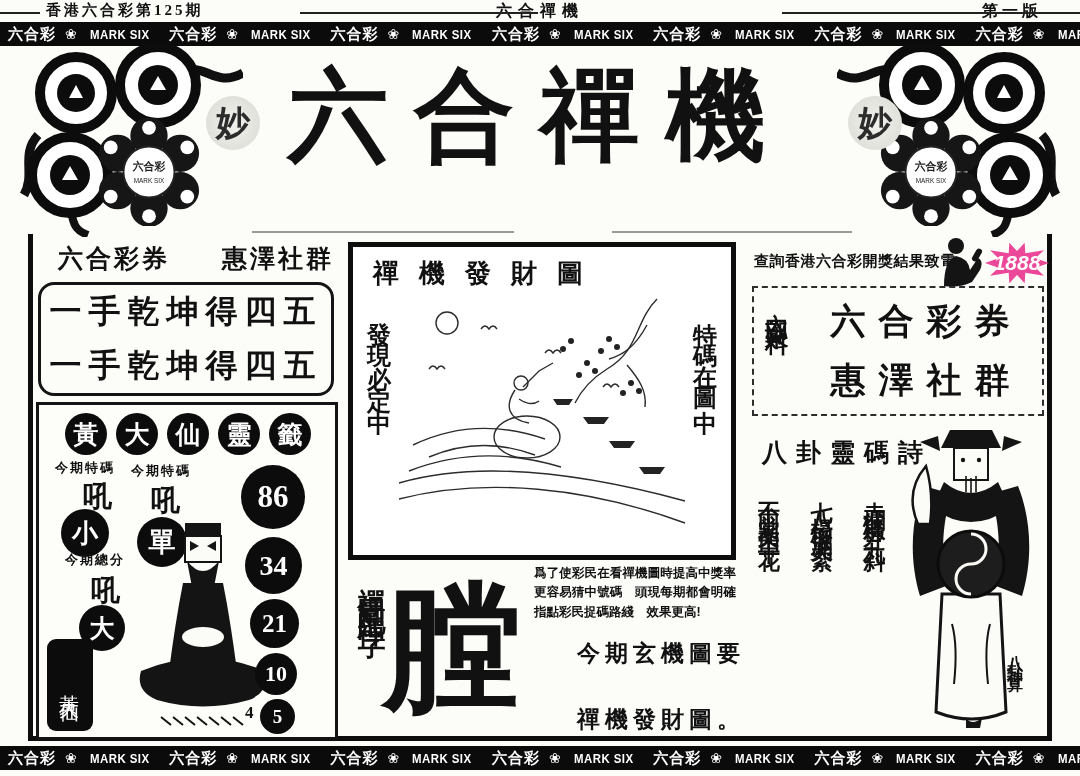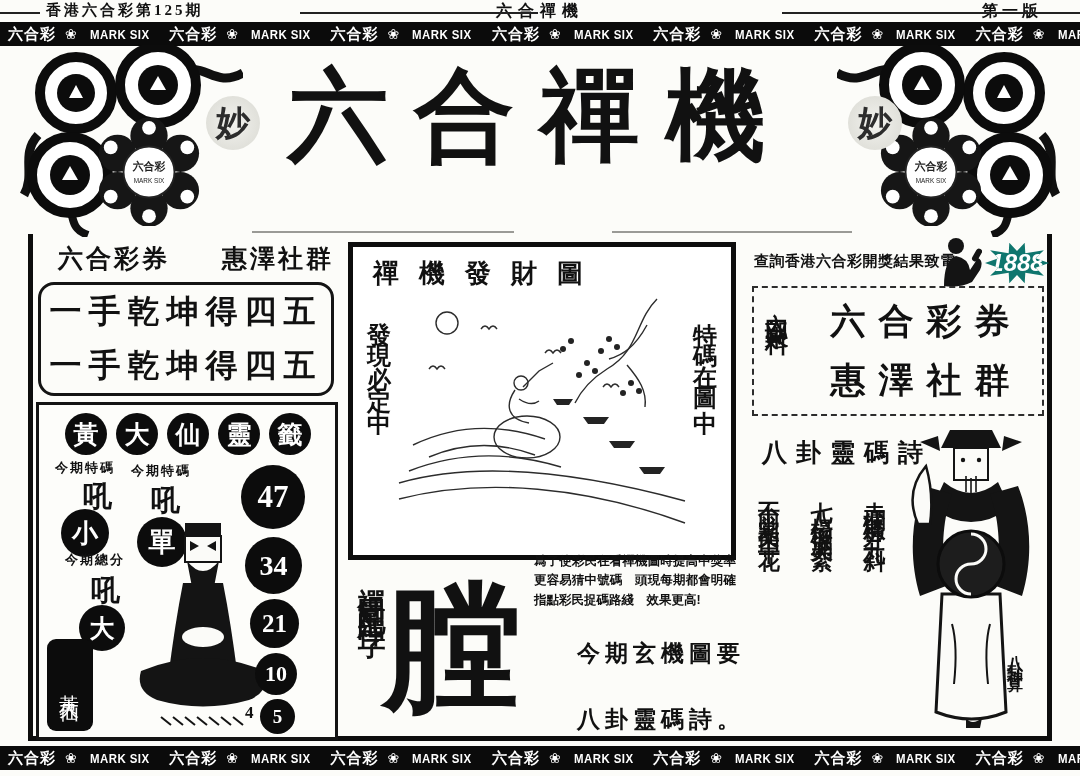--- a/index.html
+++ b/index.html
@@ -45,23 +45,23 @@
   .lt-box div{font-size:32px;font-weight:700;letter-spacing:7px;}
 
   
   .cbox{left:348px;top:242px;width:378px;height:308px;border:5px solid #0d0d0d;background:#fff;}
   .cbox-title{left:0;right:0;top:9px;text-align:left;font-size:26px;font-weight:700;letter-spacing:20px;text-indent:20px;}
   .cbox-side{top:56px;font-size:24px;font-weight:700;letter-spacing:22px;}
   .cbox-side.l{left:10px;} .cbox-side.r{right:10px;}
 
   
   .hotline{left:754px;top:252px;font-size:15px;letter-spacing:.5px;font-weight:700;}
-  .star{left:985px;top:241px;width:64px;height:44px;background:#0f766e;color:#fff;
+  .star{left:985px;top:241px;width:64px;height:44px;background:#ec4899;color:#fff;
         display:flex;align-items:center;justify-content:center;
-        font-family:"Liberation Sans",sans-serif;font-weight:700;font-style:italic;font-size:24px;
+        font-family:"Liberation Sans",sans-serif;font-weight:700;font-style:italic;font-size:21px;
         clip-path:polygon(100% 50%,79% 61%,92% 79%,63% 72%,62% 96%,50% 77%,38% 96%,37% 72%,8% 79%,21% 61%,0% 50%,21% 39%,8% 21%,37% 28%,38% 4%,50% 23%,62% 4%,63% 28%,92% 21%,79% 39%);}
   .rt-box{left:752px;top:286px;width:288px;height:126px;border:2px dashed #2d2d2d;}
   .rt-inner{left:8px;top:7px;bottom:7px;font-size:23px;font-weight:900;letter-spacing:6px;
             font-family:"Liberation Sans",sans-serif;}
   .rt-lines{left:52px;right:8px;top:8px;bottom:8px;display:flex;flex-direction:column;justify-content:center;gap:12px;text-align:center;}
   .rt-lines div{font-size:35px;font-weight:700;letter-spacing:13px;text-indent:13px;}
 
   
   .lb-box{left:36px;top:402px;width:296px;height:332px;border:3px solid #141414;background:#fdfdfa;}
   .hdr-row{left:26px;top:8px;display:flex;gap:9px;}
@@ -72,21 +72,21 @@
   .ball{border-radius:50%;background:#0c0c0c;color:#fff;display:flex;align-items:center;justify-content:center;font-weight:700;}
   .seal{left:8px;top:234px;width:46px;height:92px;background:#0c0c0c;border-radius:9px;
         color:#fff;display:flex;align-items:center;justify-content:center;}
   .seal div{font-size:20px;letter-spacing:4px;}
   .corner-mark{left:206px;top:298px;font-size:17px;font-weight:700;}
 
   
   .cb-side{left:352px;top:566px;font-size:28px;font-weight:700;letter-spacing:10px;}
   .bigchar{left:383px;top:572px;font-size:138px;line-height:1.1;font-weight:900;
            font-family:"Liberation Sans",sans-serif;}
-  .para{left:534px;top:552px;width:202px;font-size:12.5px;line-height:1.55;text-align:justify;font-weight:700;
+  .para{left:534px;top:564px;width:202px;font-size:12.5px;line-height:1.55;text-align:justify;font-weight:700;
         font-family:"Liberation Sans",sans-serif;}
   .hint{left:545px;width:200px;font-size:23px;letter-spacing:5px;font-weight:700;margin-left:32px;}
   .hint.h1{top:638px;} .hint.h2{top:671px;} .hint.h3{top:704px;}
 
   
   .rb-head{left:762px;top:436px;width:200px;text-align:left;font-size:25px;font-weight:700;letter-spacing:9px;}
   .poem{left:754px;top:484px;width:188px;height:252px;display:flex;flex-direction:row-reverse;justify-content:space-between;}
   .poem div{font-size:22px;letter-spacing:8px;font-weight:700;}
   .rb-caption{left:1004px;top:642px;font-size:16px;font-weight:700;letter-spacing:7px;}
 
@@ -386,33 +386,33 @@
         <path d="M34,196 l10,8"></path>
           <path d="M46,196 l10,8"></path>
           <path d="M58,196 l10,8"></path>
         <path d="M70,196 l10,8"></path>
           <path d="M82,196 l10,8"></path>
           <path d="M94,196 l10,8"></path>
         <path d="M106,196 l10,8"></path>
       </g>
     </svg>
 
-    <div class="abs ball" style="left:202px;top:60px;width:64px;height:64px;font-size:31px;">47</div>
+    <div class="abs ball" style="left:202px;top:60px;width:64px;height:64px;font-size:31px;">86</div>
     <div class="abs ball" style="left:206px;top:132px;width:57px;height:57px;font-size:28px;">34</div>
     <div class="abs ball" style="left:211px;top:194px;width:49px;height:49px;font-size:25px;">21</div>
     <div class="abs ball" style="left:216px;top:248px;width:42px;height:42px;font-size:22px;">10</div>
     <div class="abs ball" style="left:221px;top:294px;width:35px;height:35px;font-size:19px;">5</div>
     <div class="abs corner-mark">4</div>
   </div>
 
   <div class="abs vert cb-side">禪圖配禪字</div>
   <div class="abs bigchar">膛</div>
   <div class="abs para">爲了使彩民在看禪機圖時提高中獎率　更容易猜中號碼　頭現每期都會明確指點彩民捉碼路綫　效果更高!</div>
   <div class="abs hint h1">今期玄機圖要</div>
-  <div class="abs hint h3">八卦靈碼詩。</div>
+  <div class="abs hint h3">禪機發財圖。</div>
 
   <div class="abs rb-head">八卦靈碼詩</div>
   <div class="abs poem">
     <div class="vert">碧瓦樓頭一二遮</div>
     <div class="vert">赤欄橋外三九斜</div>
     <div class="vert">七八楊柳滿天絮</div>
     <div class="vert">不雨棠梨四十花</div>
   </div>
 
   <svg class="abs" style="left:896px;top:424px;" width="150" height="310" viewBox="0 0 150 310">

